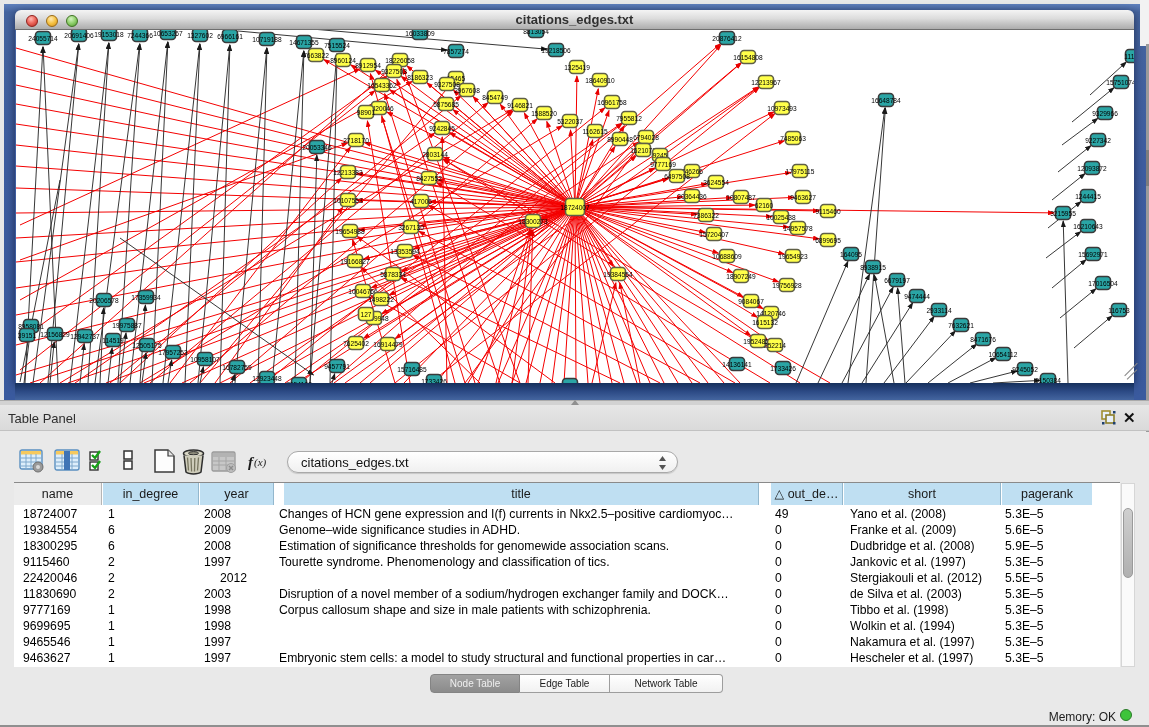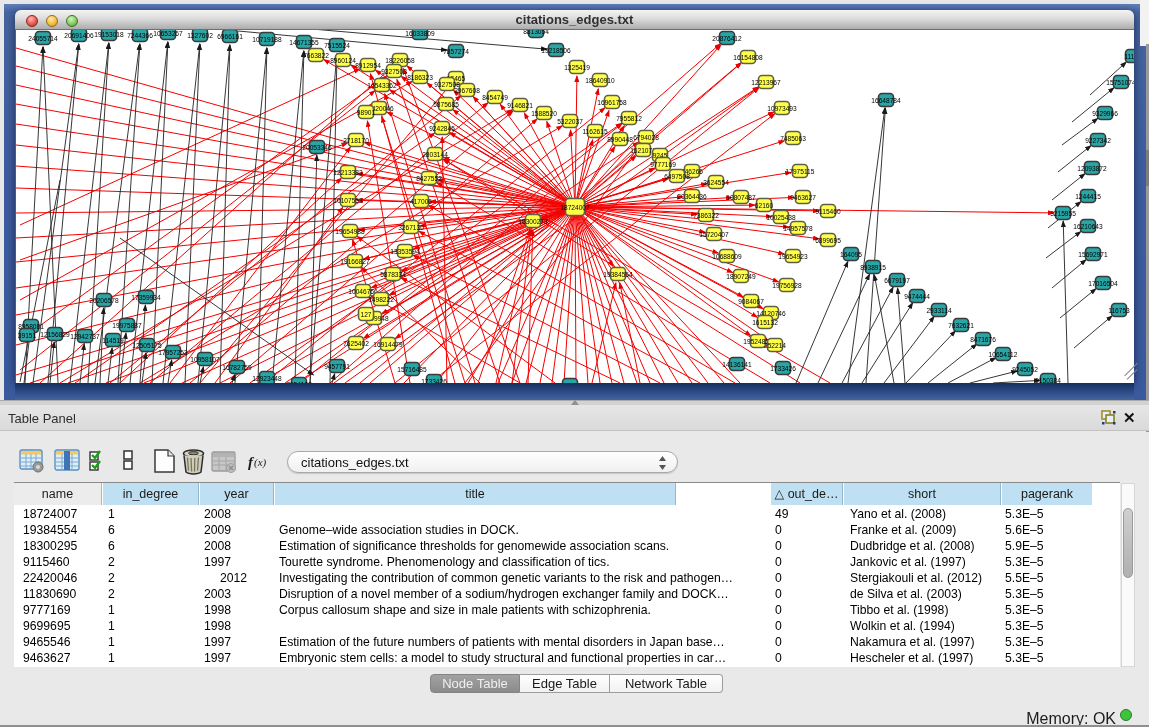--- a/index.html
+++ b/index.html
@@ -34,25 +34,25 @@
 #combo{left:287px;top:451px;width:391px;height:22px;background:linear-gradient(180deg,#fff,#f0f0f0);border:1px solid #a9a9a9;border-radius:11px;box-shadow:0 1px 1px rgba(0,0,0,.15)}
 #combo span{position:absolute;left:13px;top:3px;font-size:13px;color:#111}
 
 #tablewrap{left:14px;top:482px;width:1106px;height:185px;background:#fff;border-top:1px solid #8a8a8a}
 .hc{position:absolute;top:483px;height:22px;background:#bfdff2;border-right:1px solid #93b7cd;font-size:12.5px;color:#1a1a1a;text-align:center;line-height:22px}
 .trow{position:absolute;left:0;top:0;width:1120px;height:16px;font-size:12.2px;color:#000}
 .trow span{position:absolute;top:1px;white-space:nowrap}
 #vsb{left:1121px;top:483px;width:14px;height:184px;background:#fafafa;border:1px solid #d6d6d6}
 #vsbthumb{left:1123px;top:508px;width:10px;height:70px;background:linear-gradient(180deg,#cfcfcf,#b0b0b0);border:1px solid #9a9a9a;border-radius:5px}
 
-.seg{position:absolute;top:674px;height:19px;font-size:13px;text-align:center;border:1px solid #9d9d9d;color:#1a1a1a;background:linear-gradient(180deg,#fff,#f1f1f1);line-height:18px}
+.seg{position:absolute;top:674px;height:19px;font-size:10px;text-align:center;border:1px solid #9d9d9d;color:#1a1a1a;background:linear-gradient(180deg,#fff,#f1f1f1);line-height:18px}
 #seg1{left:430px;width:90px;border-radius:4px 0 0 4px;background:linear-gradient(180deg,#a2a2a2,#8b8b8b);color:#efefef;border-color:#848484}
 #seg2{left:520px;width:90px;border-left:none}
 #seg3{left:610px;width:113px;border-left:none;border-radius:0 4px 4px 0}
-#mem{right:33px;top:710px;font-size:16px;color:#1c1c1c}
+#mem{right:33px;top:710px;font-size:12px;color:#1c1c1c}
 #memdot{left:1120px;top:709px;width:12px;height:12px;border-radius:50%;background:#3ec43a;border:1px solid #2a7a28}
 #botline{left:0;top:725px;width:1149px;height:2px;background:#8f8f8f}
 </style></head><body>
 <div class="abs" id="desktop"></div>
 <div class="abs" id="topstrip"></div>
 <div class="abs" id="leftstrip"></div>
 <div class="abs" id="win"></div>
 <div class="abs" id="winshadow"></div>
 <div class="abs" id="canvas"></div>
 <svg xmlns="http://www.w3.org/2000/svg" width="1118" height="353" viewBox="0 0 1118 353" style="position:absolute;left:16px;top:30px">
@@ -653,37 +653,38 @@
     <span>citations_edges.txt</span>
 <svg style="position:absolute;right:10px;top:4px" width="9" height="14" xmlns="http://www.w3.org/2000/svg">
 <path d="M4.5 0L8 5H1z" fill="#555"></path>
       <path d="M4.5 14L8 9H1z" fill="#555"></path>
     </svg>
 </div>
 <div class="abs" id="tablewrap"></div>
 <div class="hc" style="left:14px;width:88px;background:#ececec;border-right:1px solid #b5b5b5">name</div>
 <div class="hc" style="left:103px;width:96px">in_degree</div>
 <div class="hc" style="left:200px;width:74px">year</div>
-<div class="hc" style="left:275px;width:401px">title</div>
+<div class="hc" style="left:284px;width:475px">title</div>
 <div class="hc" style="left:771px;width:72px">△ out_de…</div>
 <div class="hc" style="left:844px;width:157px">short</div>
 <div class="hc" style="left:1002px;width:90px;border-right:none">pagerank</div>
 <div class="trow" style="top:506px">
 <span style="left:23px">18724007</span>
     <span style="left:108px">1</span>
 <span style="left:204px">2008</span>
+    <span style="left:279px">Changes of HCN gene expression and I(f) currents in Nkx2.5–positive cardiomyoc…</span>
 <span style="left:775px">49</span>
     <span style="left:850px">Yano et al. (2008)</span>
 <span style="left:1005px">5.3E–5</span>
   </div>
 <div class="trow" style="top:522px">
 <span style="left:23px">19384554</span>
     <span style="left:108px">6</span>
 <span style="left:204px">2009</span>
-    <span style="left:279px">Genome–wide association studies in DOCK.</span>
+    <span style="left:279px">Genome–wide significance studies in ADHD.</span>
 <span style="left:775px">0</span>
     <span style="left:850px">Franke et al. (2009)</span>
 <span style="left:1005px">5.6E–5</span>
   </div>
 <div class="trow" style="top:538px">
 <span style="left:23px">18300295</span>
     <span style="left:108px">6</span>
 <span style="left:204px">2008</span>
     <span style="left:279px">Estimation of significance thresholds for genomewide association scans.</span>
 <span style="left:775px">0</span>
@@ -696,21 +697,20 @@
 <span style="left:204px">1997</span>
     <span style="left:279px">Tourette syndrome. Phenomenology and classification of tics.</span>
 <span style="left:775px">0</span>
     <span style="left:850px">Jankovic et al. (1997)</span>
 <span style="left:1005px">5.3E–5</span>
   </div>
 <div class="trow" style="top:570px">
 <span style="left:23px">22420046</span>
     <span style="left:108px">2</span>
 <span style="left:220px">2012</span>
-    <span style="left:279px">Investigating the contribution of common genetic variants to the risk and pathogen…</span>
 <span style="left:775px">0</span>
     <span style="left:850px">Stergiakouli et al. (2012)</span>
 <span style="left:1005px">5.5E–5</span>
   </div>
 <div class="trow" style="top:586px">
 <span style="left:23px">11830690</span>
     <span style="left:108px">2</span>
 <span style="left:204px">2003</span>
     <span style="left:279px">Disruption of a novel member of a sodium/hydrogen exchanger family and DOCK…</span>
 <span style="left:775px">0</span>
@@ -731,21 +731,20 @@
     <span style="left:108px">1</span>
 <span style="left:204px">1998</span>
 <span style="left:775px">0</span>
     <span style="left:850px">Wolkin et al. (1994)</span>
 <span style="left:1005px">5.3E–5</span>
   </div>
 <div class="trow" style="top:634px">
 <span style="left:23px">9465546</span>
     <span style="left:108px">1</span>
 <span style="left:204px">1997</span>
-    <span style="left:279px">Estimation of the future numbers of patients with mental disorders in Japan base…</span>
 <span style="left:775px">0</span>
     <span style="left:850px">Nakamura et al. (1997)</span>
 <span style="left:1005px">5.3E–5</span>
   </div>
 <div class="trow" style="top:650px">
 <span style="left:23px">9463627</span>
     <span style="left:108px">1</span>
 <span style="left:204px">1997</span>
     <span style="left:279px">Embryonic stem cells: a model to study structural and functional properties in car…</span>
 <span style="left:775px">0</span>

